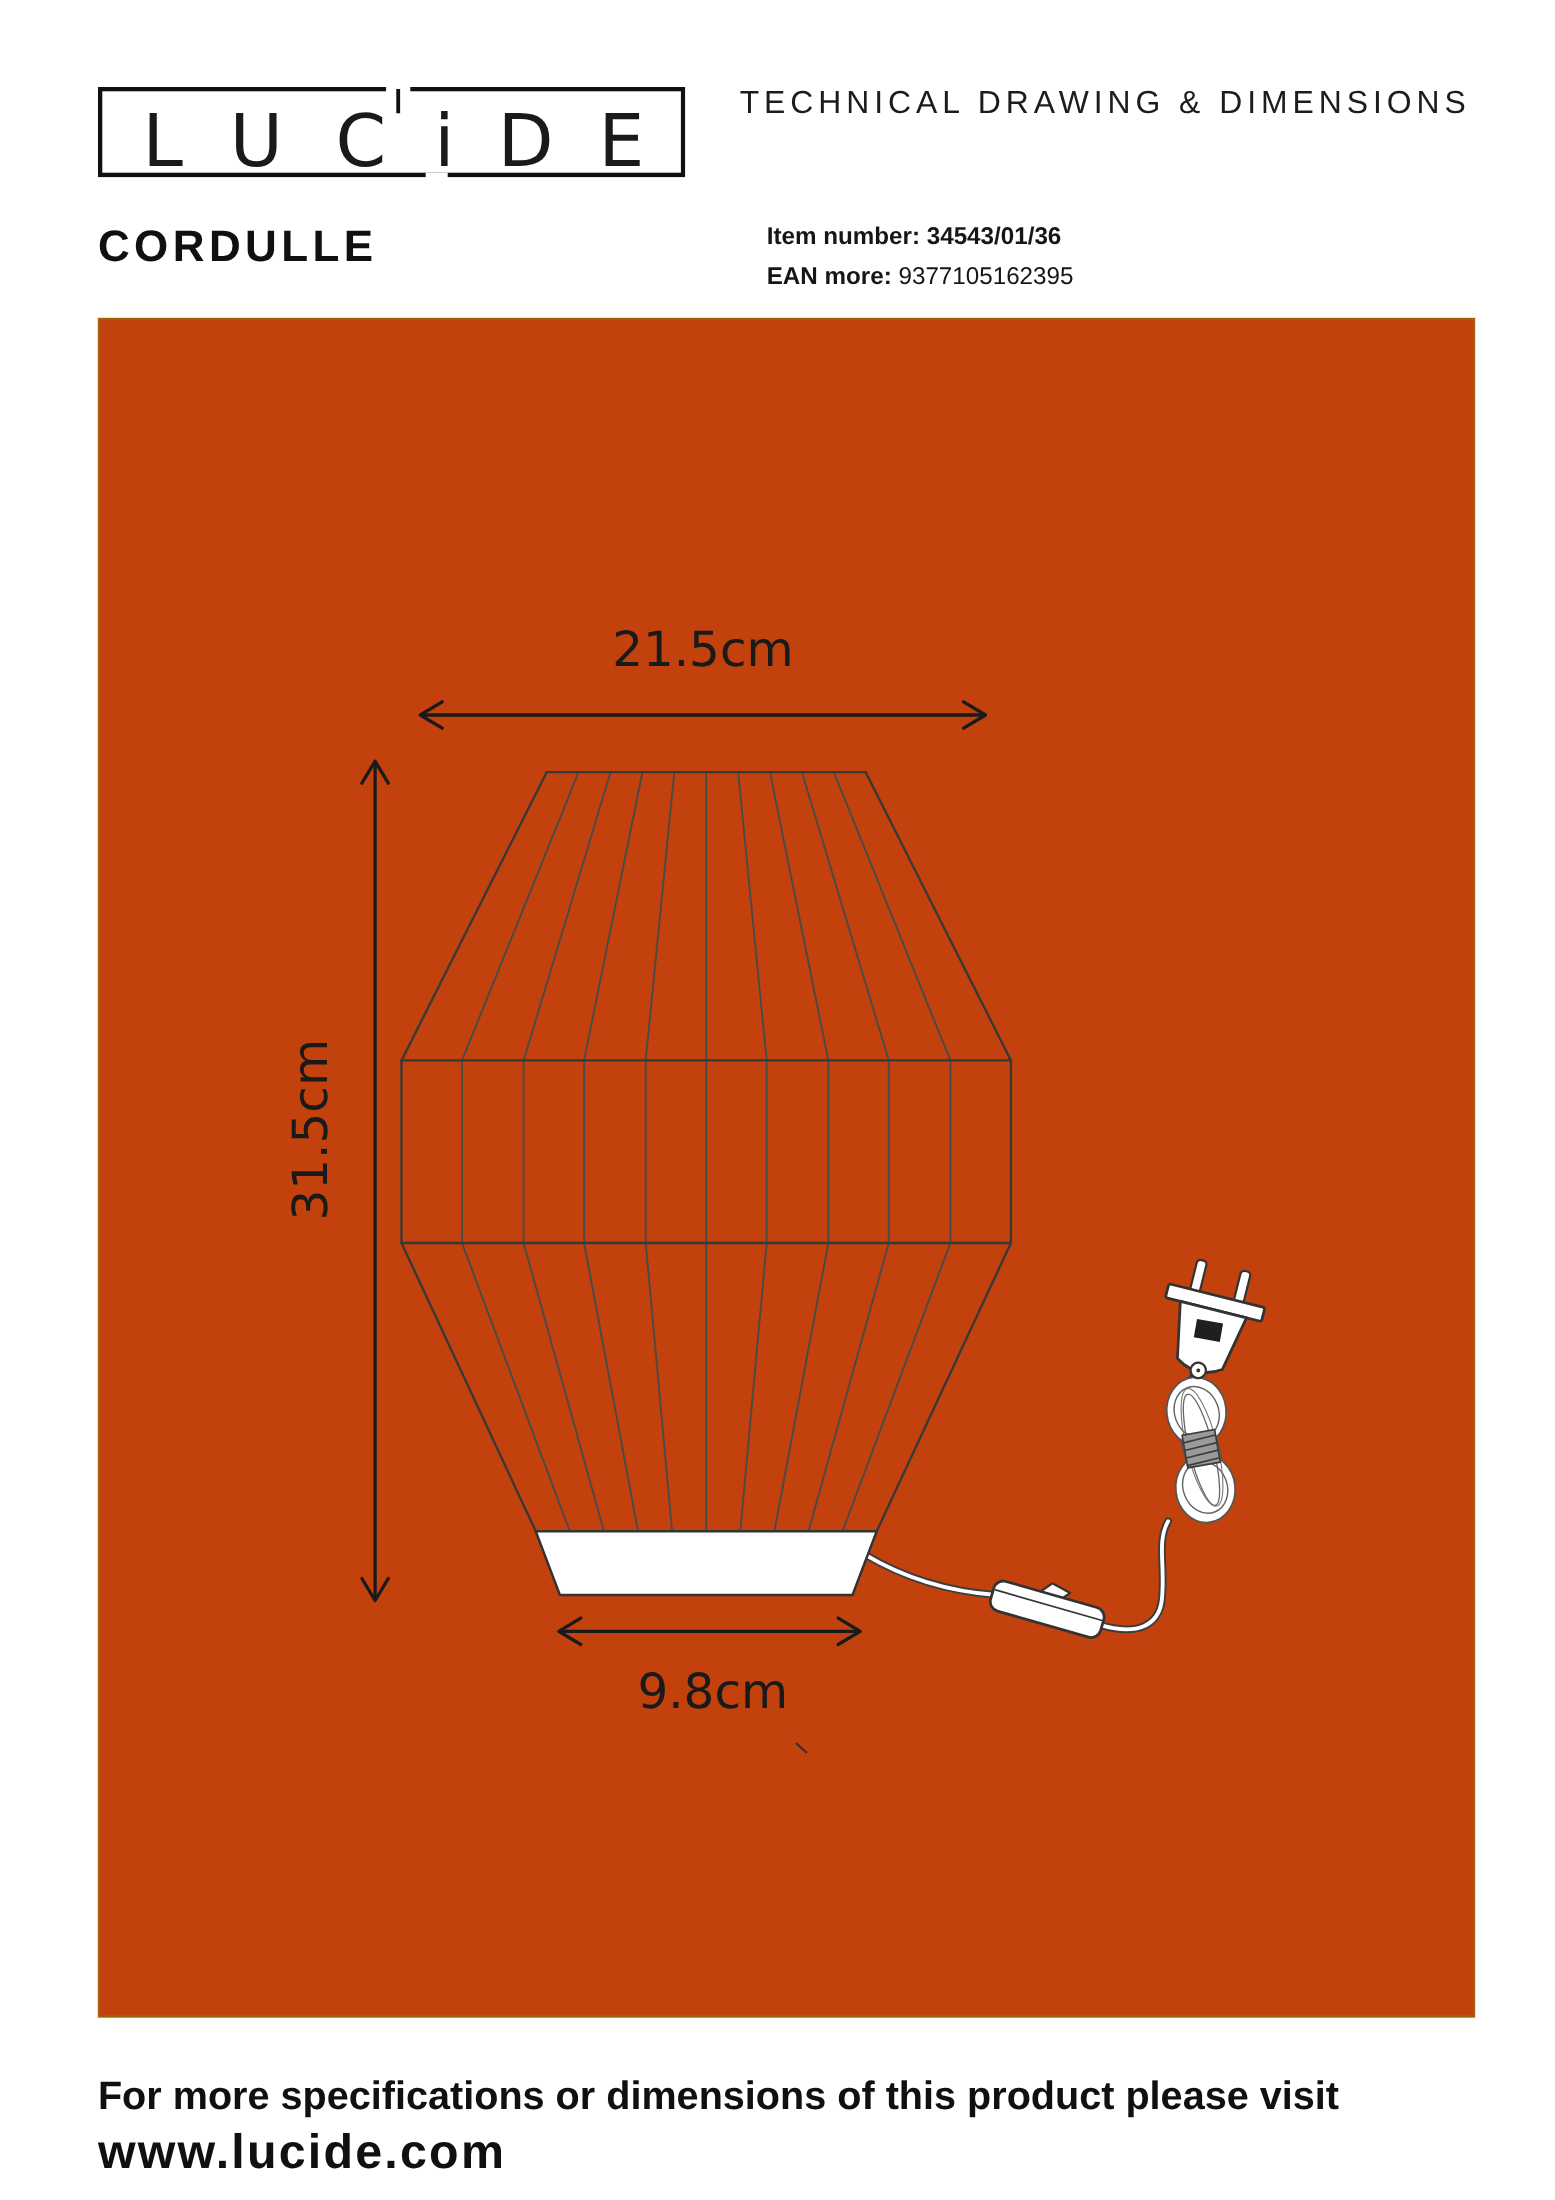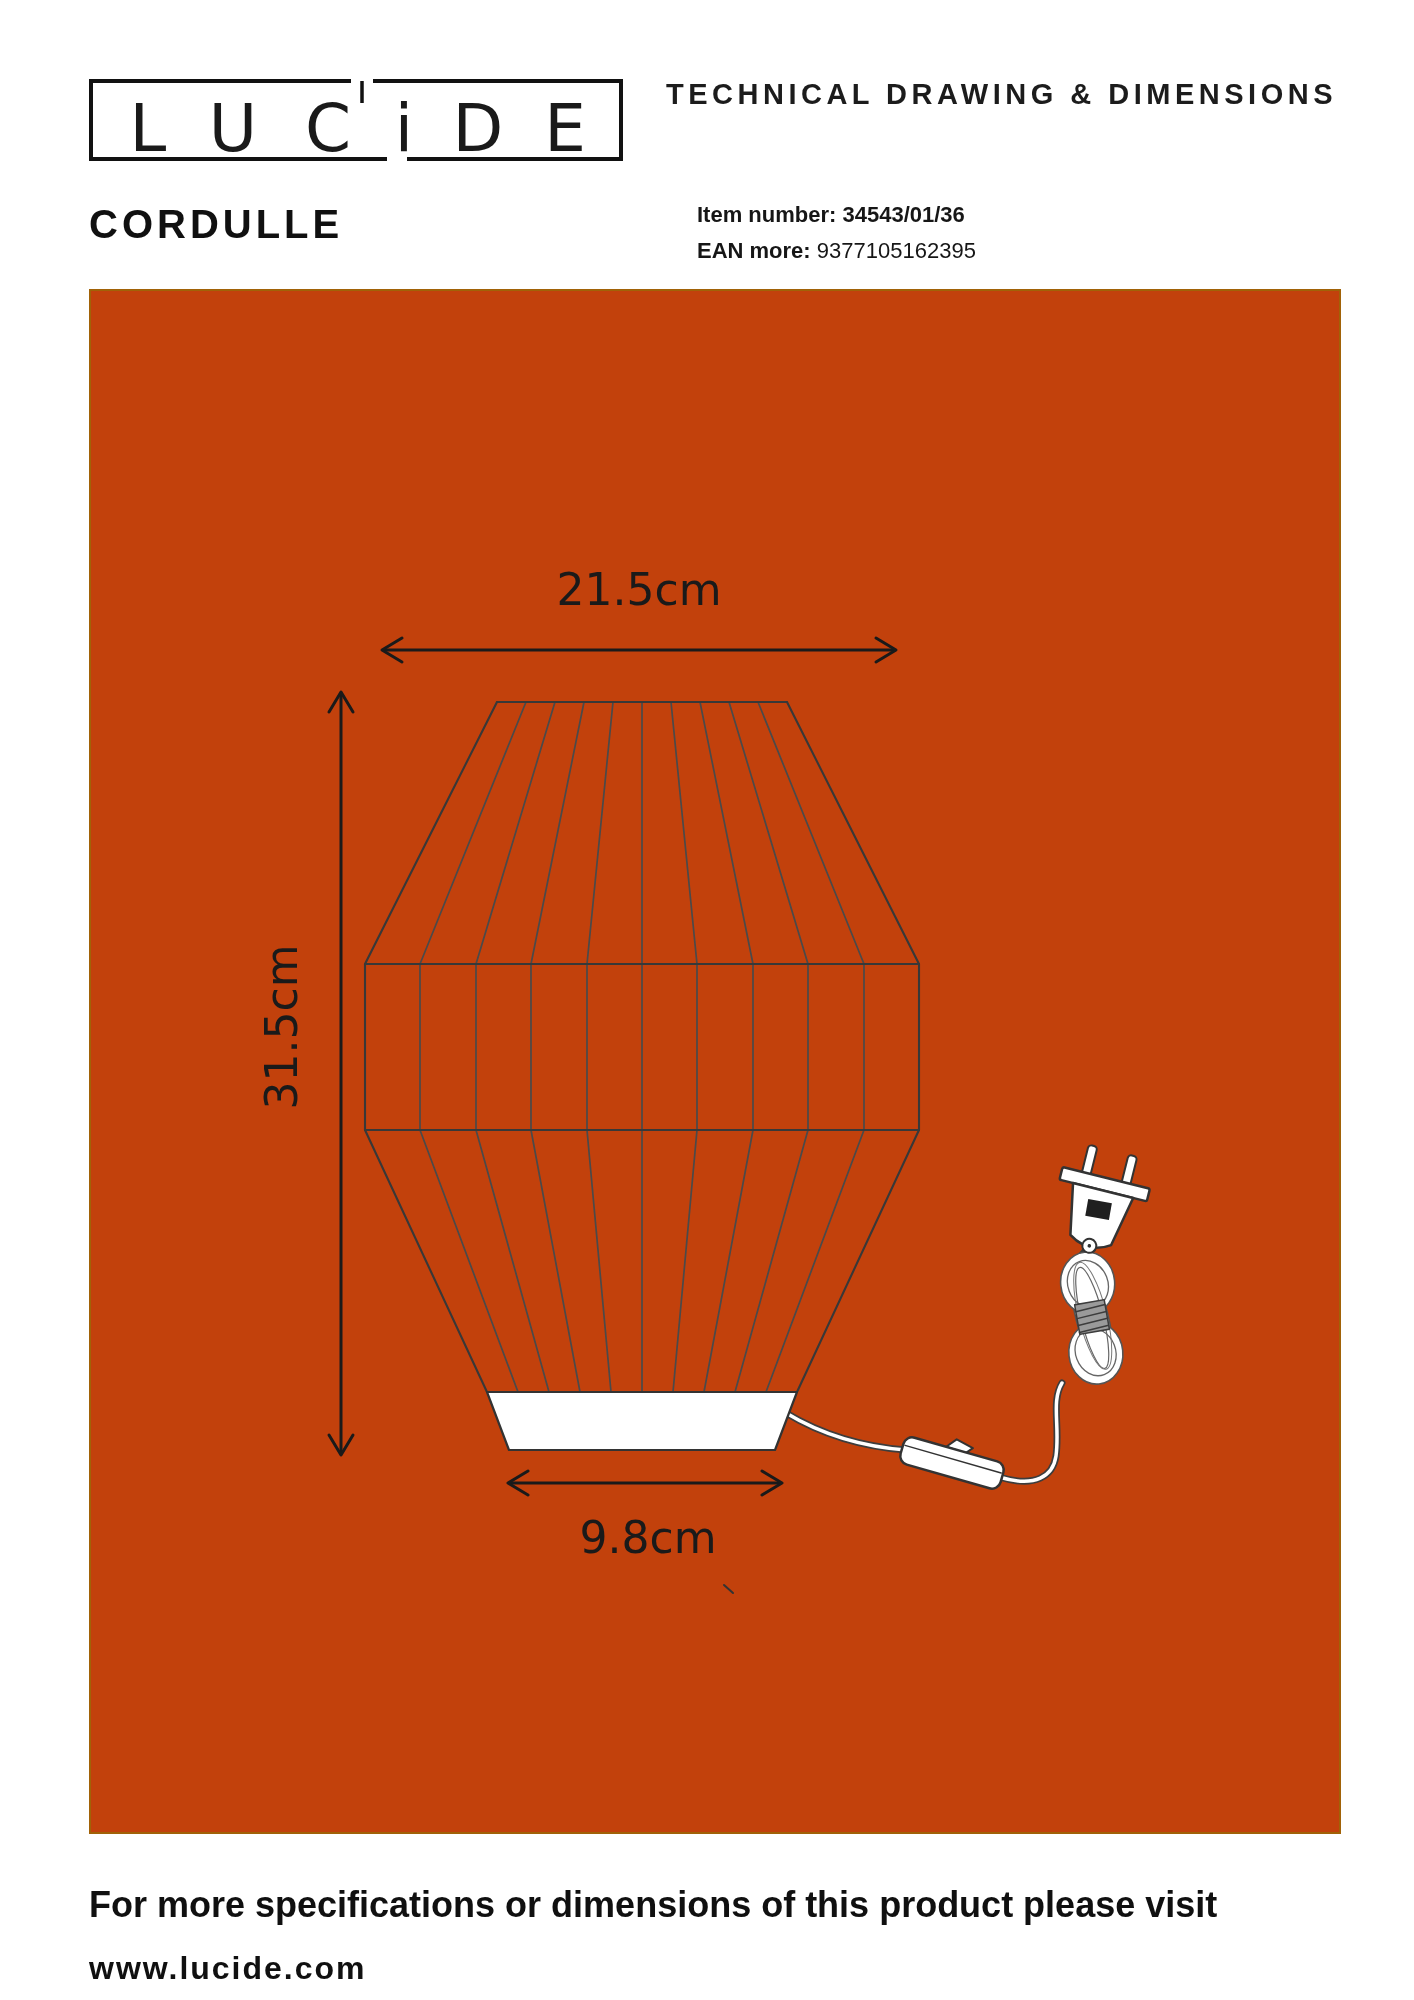--- a/index.html
+++ b/index.html
@@ -2,38 +2,38 @@
 <html><head>
 <meta charset="utf-8">
 <style>
   html,body{margin:0;padding:0;background:#e8e8e8;}
   .page{
     position:relative;width:1414px;height:2000px;background:#ffffff;
     font-family:"Liberation Sans",sans-serif;color:#161616;overflow:hidden;
   }
   .doc-title{
     position:absolute;top:78px;right:77px;
-    font-size:29px;letter-spacing:4.5px;color:#1c1c1c;white-space:nowrap;font-weight:bold;
+    font-size:29px;letter-spacing:4.5px;color:#1c1c1c;white-space:nowrap;
   }
   .logo{position:absolute;left:89px;top:79px;}
   .product-name{
     position:absolute;left:89px;top:202px;
     font-size:40px;font-weight:bold;letter-spacing:4px;color:#101010;
   }
   .codes{position:absolute;left:697px;top:197px;font-size:22px;line-height:36px;white-space:nowrap;}
   .codes .lbl{font-weight:bold;}
   .codes .val-bold{font-weight:bold;}
   .codes .val{font-weight:normal;letter-spacing:0px;}
   .drawing-box{
     position:absolute;left:89px;top:289px;width:1248px;height:1541px;
     border:2px solid #a16207;box-sizing:content-box;background:#c2410c;
   }
   .footer{position:absolute;left:89px;top:1884px;}
   .footer .note{font-size:36px;font-weight:bold;color:#101010;}
-  .footer .url{font-size:32px;font-weight:bold;letter-spacing:2px;color:#101010;margin-top:24px;}
+  .footer .url{font-size:44px;font-weight:bold;letter-spacing:2px;color:#101010;margin-top:6px;}
   .dimtext{font-family:"DejaVu Sans",sans-serif;font-size:44px;fill:#1a1a1a;}
   .logo-letter{font-family:"DejaVu Sans",sans-serif;font-size:66px;fill:#1a1a1a;}
 </style>
 </head>
 <body>
 
 <div class="page">
 
   <svg class="logo" width="534" height="84" viewBox="0 0 534 84">
     <rect x="2" y="2" width="530" height="78" fill="none" stroke="#111" stroke-width="4"></rect>

